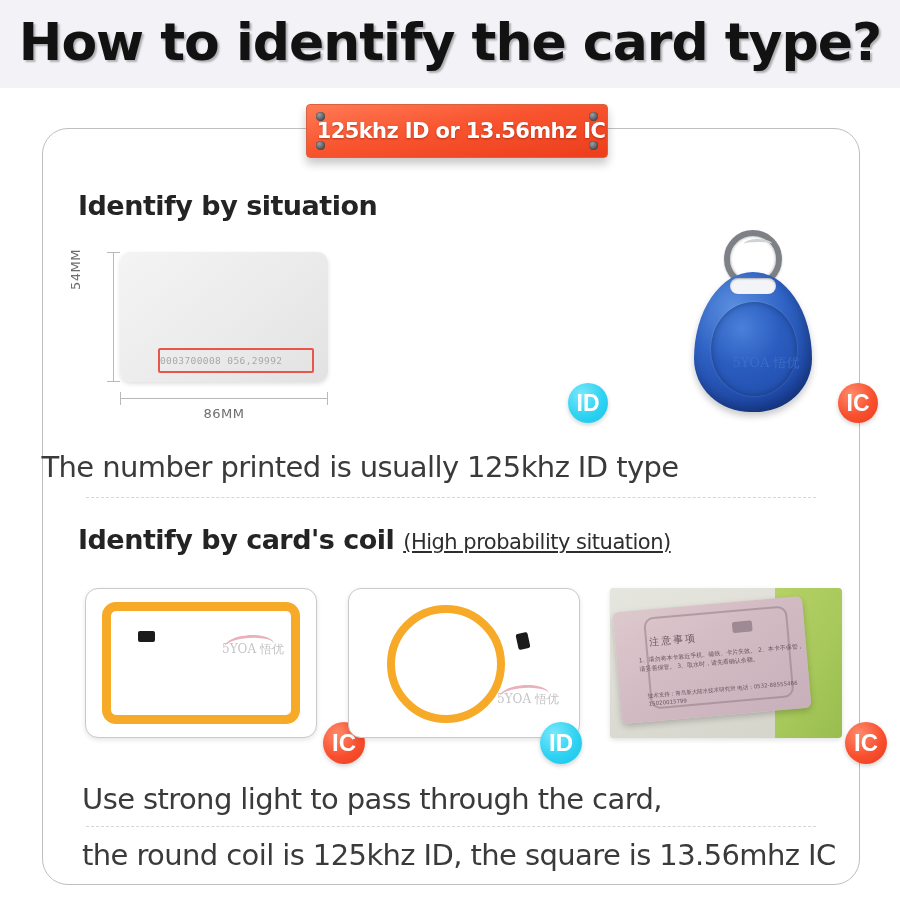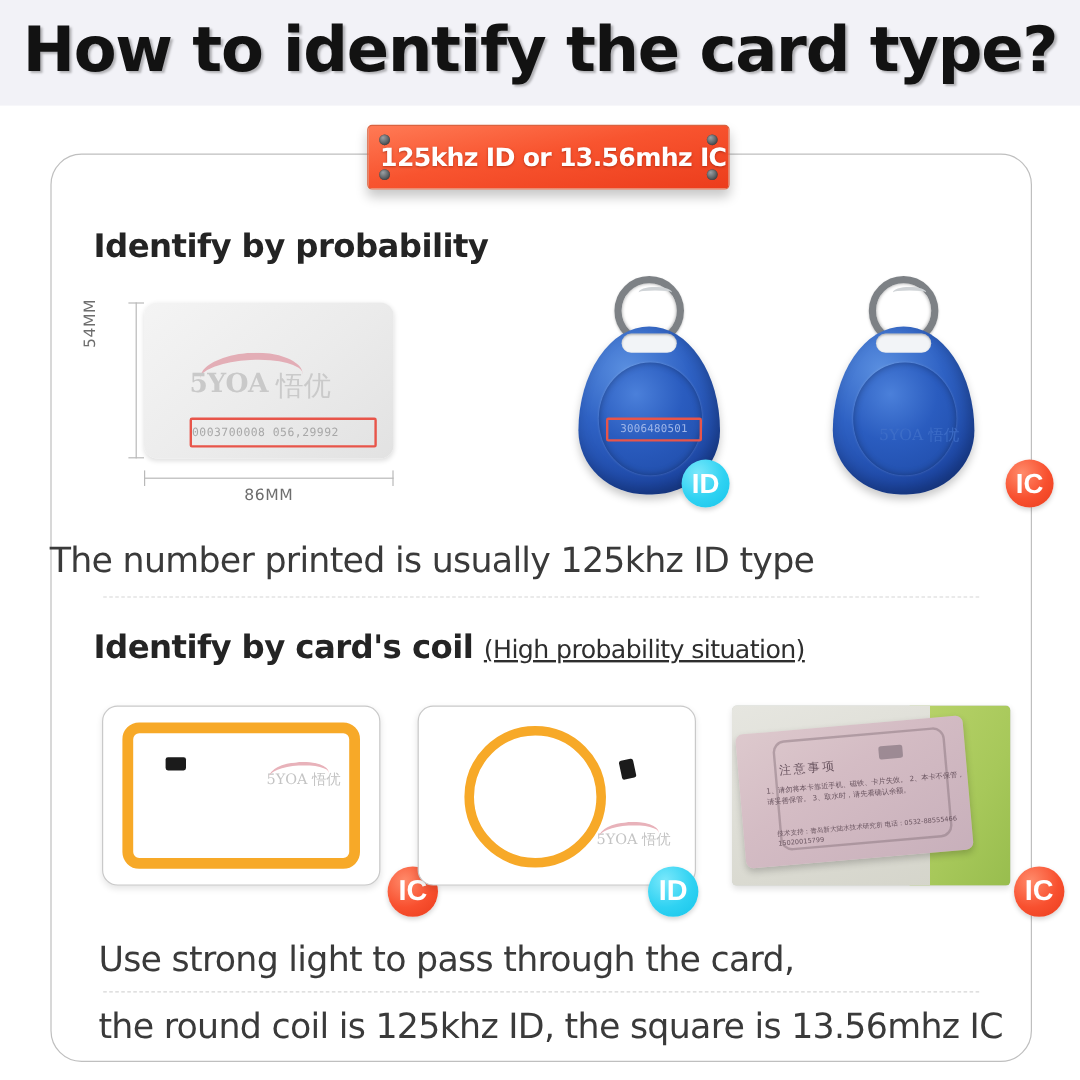--- a/index.html
+++ b/index.html
@@ -491,59 +491,44 @@
 <div class="panel"></div>
 
 <div class="plate">
   <div class="screw tl"></div>
   <div class="screw tr"></div>
   <div class="screw bl"></div>
   <div class="screw br"></div>
   <div class="plate-text">125khz ID or 13.56mhz IC</div>
 </div>
 
-<div class="sec-heading" id="heading-appearance">Identify by probability</div>
+<div class="sec-heading" id="heading-appearance">Identify by situation</div>
 
 <div class="appearance-row">
 
   <div class="dim-v">
     <div class="line"></div>
     <div class="cap-t"></div>
     <div class="cap-b"></div>
   </div>
   <div class="dim-v-label">54MM</div>
 
   <div class="idcard">
-    <div class="card-logo">
-      <div class="logo-swoosh"></div>
-      <div class="logo-word">5YOA</div>
-      <div class="logo-cjk">悟优</div>
-    </div>
     <div class="serial-box">
       <span class="serial-text">0003700008  056,29992</span>
     </div>
   </div>
 
   <div class="dim-h">
     <div class="line"></div>
     <div class="cap-l"></div>
     <div class="cap-r"></div>
     <div class="dim-h-label">86MM</div>
   </div>
 
-  <div class="fob" id="fob-id">
-    <div class="ring"></div>
-    <div class="fob-body">
-      <div class="fob-disc">
-        <div class="fob-serial-box">
-          <span class="fob-serial-text">3006480501</span>
-        </div>
-      </div>
-    </div>
-  </div>
 
   <div class="fob" id="fob-ic">
     <div class="ring"></div>
     <div class="fob-body">
       <div class="fob-disc">
         <div class="fob-logo">5YOA 悟优</div>
       </div>
     </div>
   </div>
 </div>

